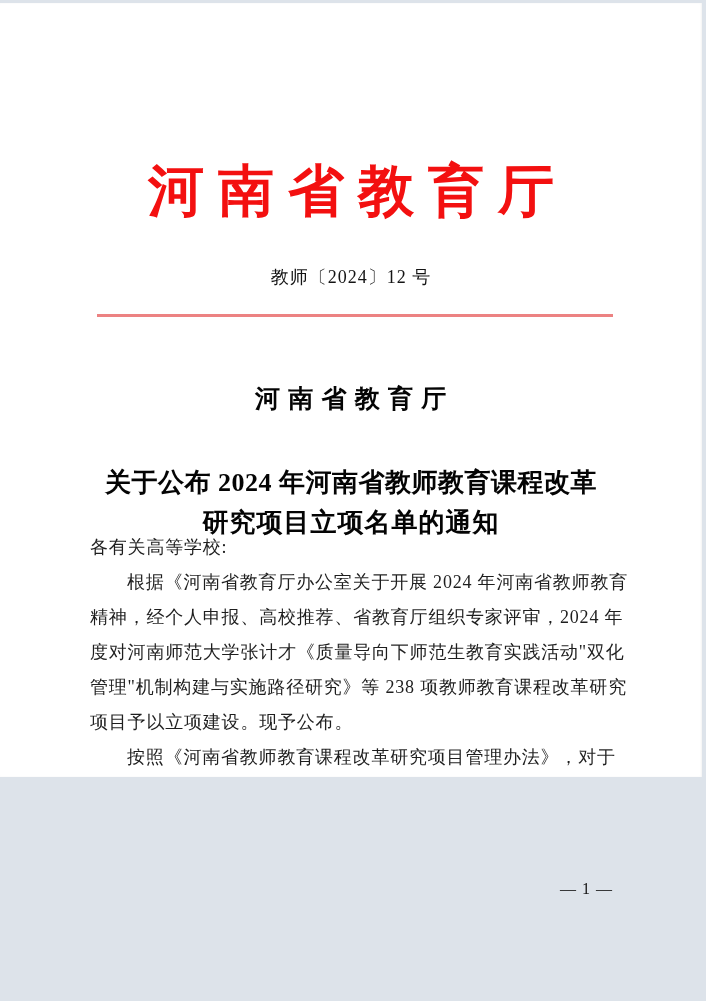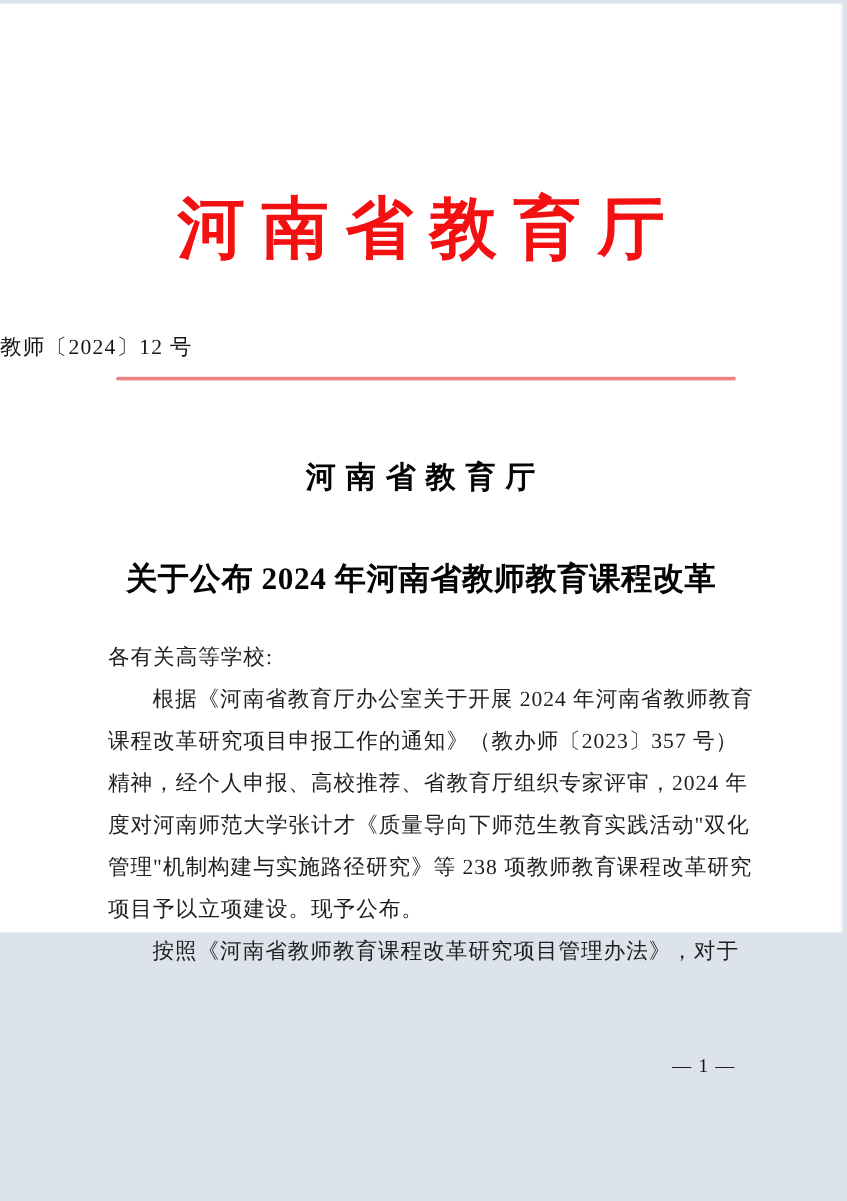--- a/index.html
+++ b/index.html
@@ -31,24 +31,24 @@
     text-align: center;
     font-size: 56px;
     font-weight: bold;
     line-height: 80px;
     color: #f31010;
     white-space: nowrap;
     letter-spacing: 0px;
   }
   .doc-number {
     position: absolute;
-    top: 274px;
+    top: 262px;
     left: 0;
     width: 100%;
-    text-align: left;
+    text-align: center;
     font-size: 18px;
     letter-spacing: 1px;
     color: #141414;
   }
   .divider {
     position: absolute;
     top: 311px;
     left: 97px;
     width: 516px;
     height: 3px;
@@ -114,26 +114,26 @@
 
   <div class="red-header">河 南 省 教 育 厅</div>
 
   <div class="doc-number">教师〔2024〕12 号</div>
 
   <div class="divider"></div>
 
   <div class="title-block">
     <div class="title-line-1">河 南 省 教 育 厅</div>
     <div class="title-line-2">关于公布 2024 年河南省教师教育课程改革</div>
+    <div class="title-line-3">研究项目立项名单的通知</div>
   </div>
 
   <div class="body-text">
     <div class="body-line">各有关高等学校:</div>
     <div class="body-line indent">根据《河南省教育厅办公室关于开展 2024 年河南省教师教育</div>
-    <div class="body-line">课程改革研究项目申报工作的通知》（教办师〔2023〕357 号）</div>
     <div class="body-line">精神，经个人申报、高校推荐、省教育厅组织专家评审，2024 年</div>
     <div class="body-line">度对河南师范大学张计才《质量导向下师范生教育实践活动"双化</div>
     <div class="body-line">管理"机制构建与实施路径研究》等 238 项教师教育课程改革研究</div>
     <div class="body-line">项目予以立项建设。现予公布。</div>
     <div class="body-line indent">按照《河南省教师教育课程改革研究项目管理办法》，对于</div>
   </div>
 
   <div class="page-number">— 1 —</div>
 
 </div>

